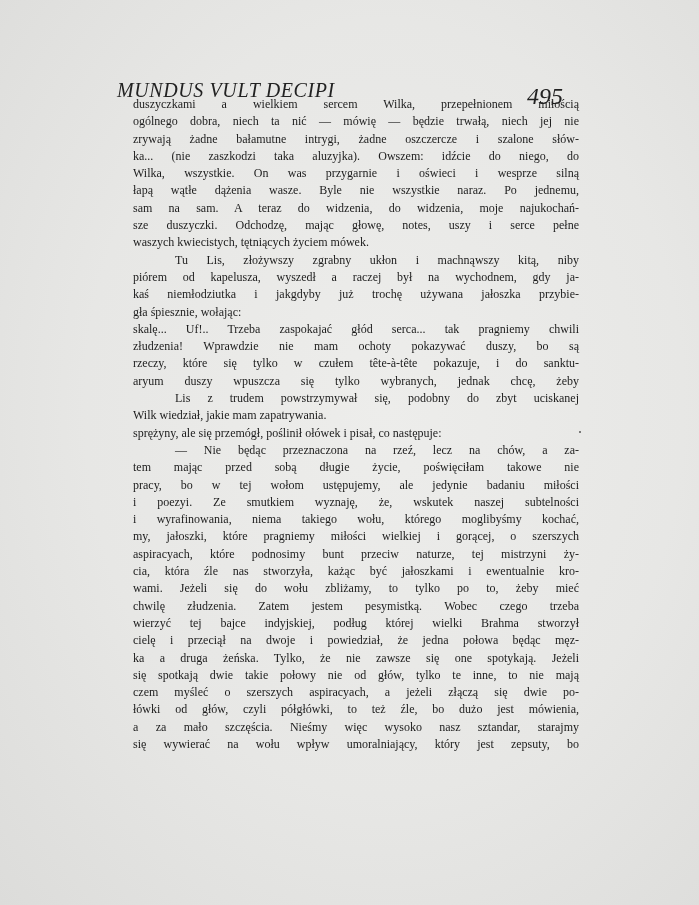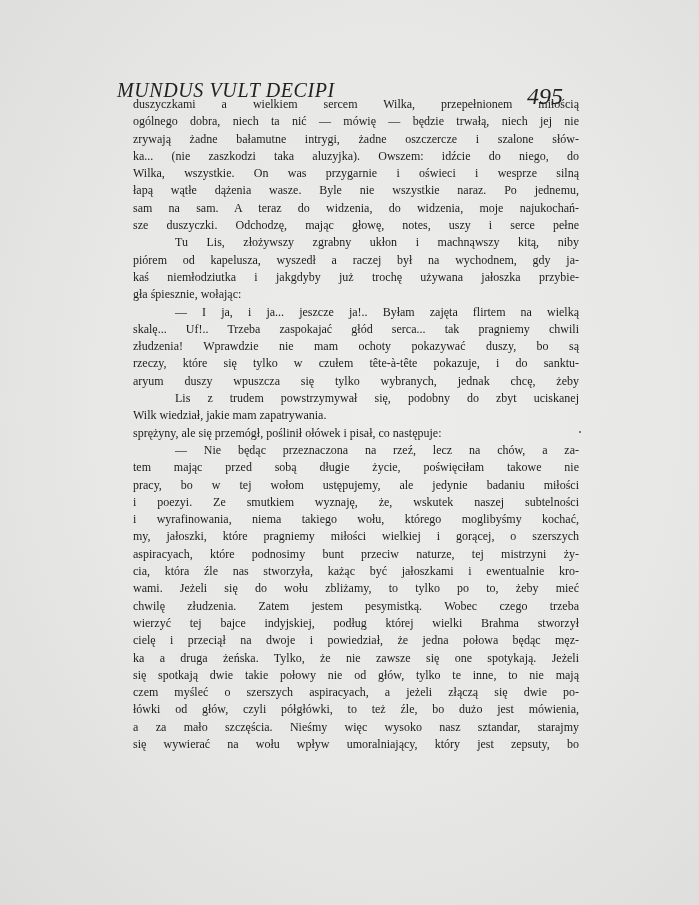--- a/index.html
+++ b/index.html
@@ -54,25 +54,25 @@
   </div>
   <div class="body-text" id="body-text">
       <span class="line">duszyczkami a wielkiem sercem Wilka, przepełnionem miłością</span>
       <span class="line">ogólnego dobra, niech ta nić — mówię — będzie trwałą, niech jej nie</span>
       <span class="line">zrywają żadne bałamutne intrygi, żadne oszczercze i szalone słów-</span>
       <span class="line">ka... (nie zaszkodzi taka aluzyjka). Owszem: idźcie do niego, do</span>
       <span class="line">Wilka, wszystkie. On was przygarnie i oświeci i wesprze silną</span>
       <span class="line">łapą wątłe dążenia wasze. Byle nie wszystkie naraz. Po jednemu,</span>
       <span class="line">sam na sam. A teraz do widzenia, do widzenia, moje najukochań-</span>
       <span class="line">sze duszyczki. Odchodzę, mając głowę, notes, uszy i serce pełne</span>
+      <span class="line last">waszych kwiecistych, tętniących życiem mówek.</span>
       <span class="line indent">Tu Lis, złożywszy zgrabny ukłon i machnąwszy kitą, niby</span>
       <span class="line">piórem od kapelusza, wyszedł a raczej był na wychodnem, gdy ja-</span>
       <span class="line">kaś niemłodziutka i jakgdyby już trochę używana jałoszka przybie-</span>
       <span class="line last">gła śpiesznie, wołając:</span>
-      <span class="line indent">— I ja, i ja... jeszcze ja!.. Byłam zajęta flirtem na wielką</span>
       <span class="line">skalę... Uf!.. Trzeba zaspokajać głód serca... tak pragniemy chwili</span>
       <span class="line">złudzenia! Wprawdzie nie mam ochoty pokazywać duszy, bo są</span>
       <span class="line">rzeczy, które się tylko w czułem tête-à-tête pokazuje, i do sanktu-</span>
       <span class="line">aryum duszy wpuszcza się tylko wybranych, jednak chcę, żeby</span>
       <span class="line indent">Lis z trudem powstrzymywał się, podobny do zbyt uciskanej</span>
       <span class="line last">Wilk wiedział, jakie mam zapatrywania.</span>
       <span class="line last">sprężyny, ale się przemógł, poślinił ołówek i pisał, co następuje:</span>
       <span class="line indent">— Nie będąc przeznaczona na rzeź, lecz na chów, a za-</span>
       <span class="line">tem mając przed sobą długie życie, poświęciłam takowe nie</span>
       <span class="line">pracy, bo w tej wołom ustępujemy, ale jedynie badaniu miłości</span>

